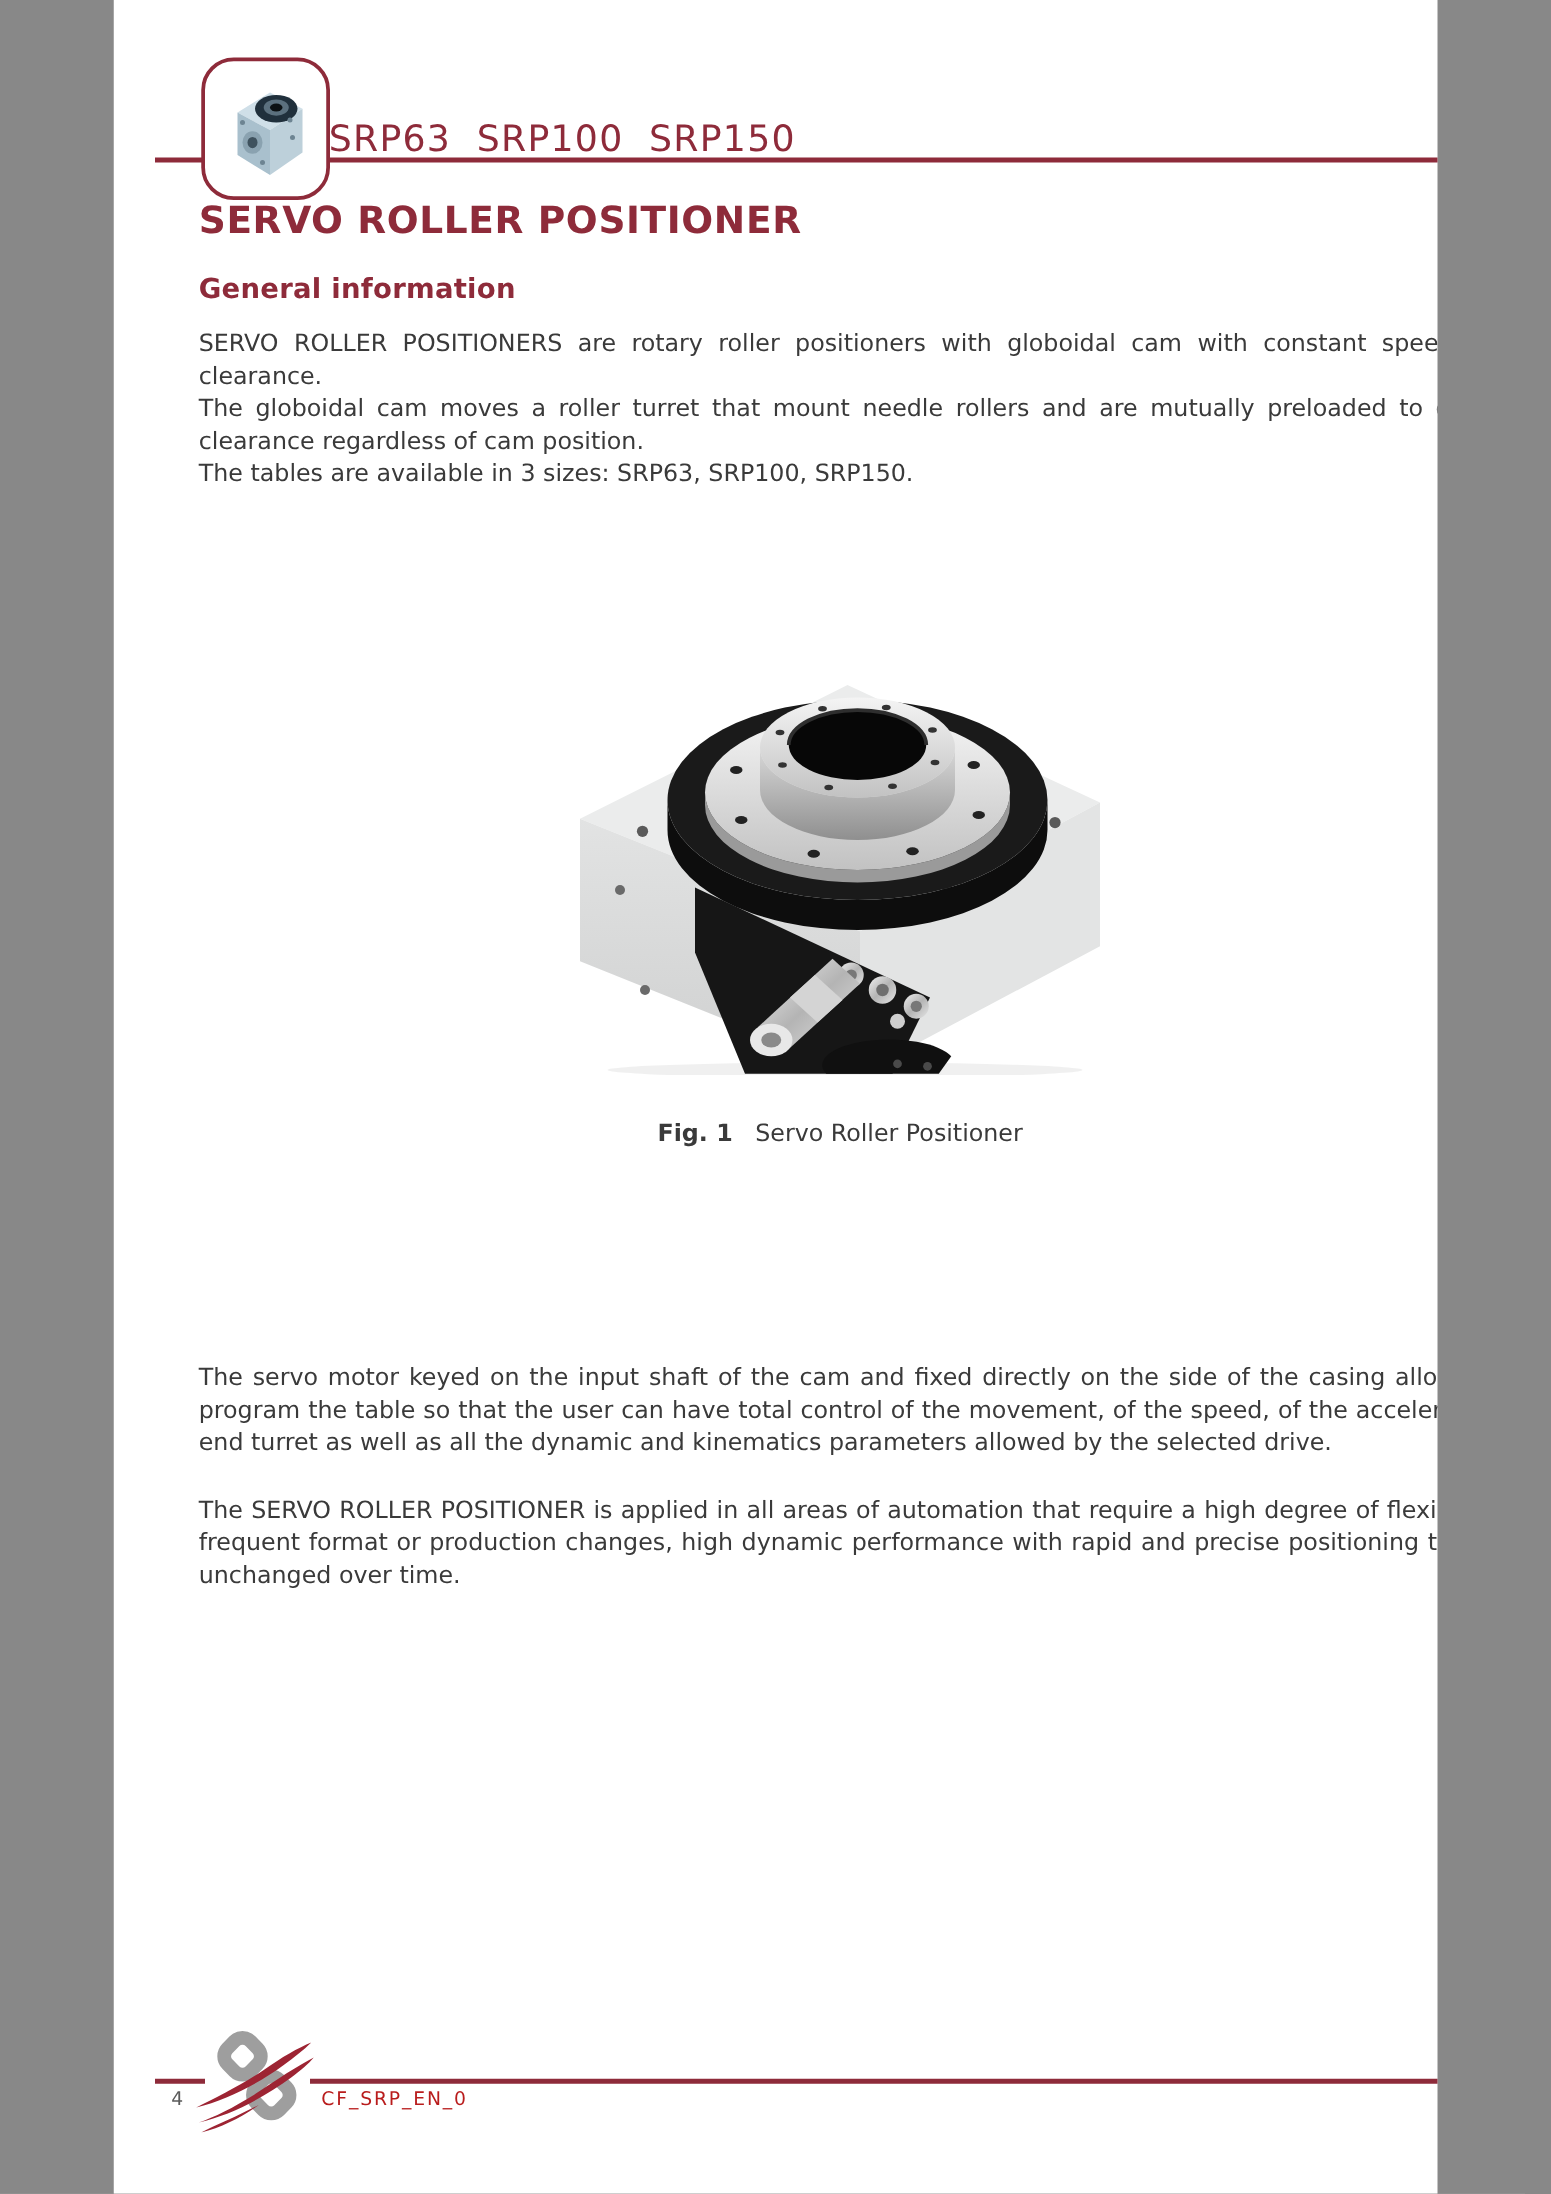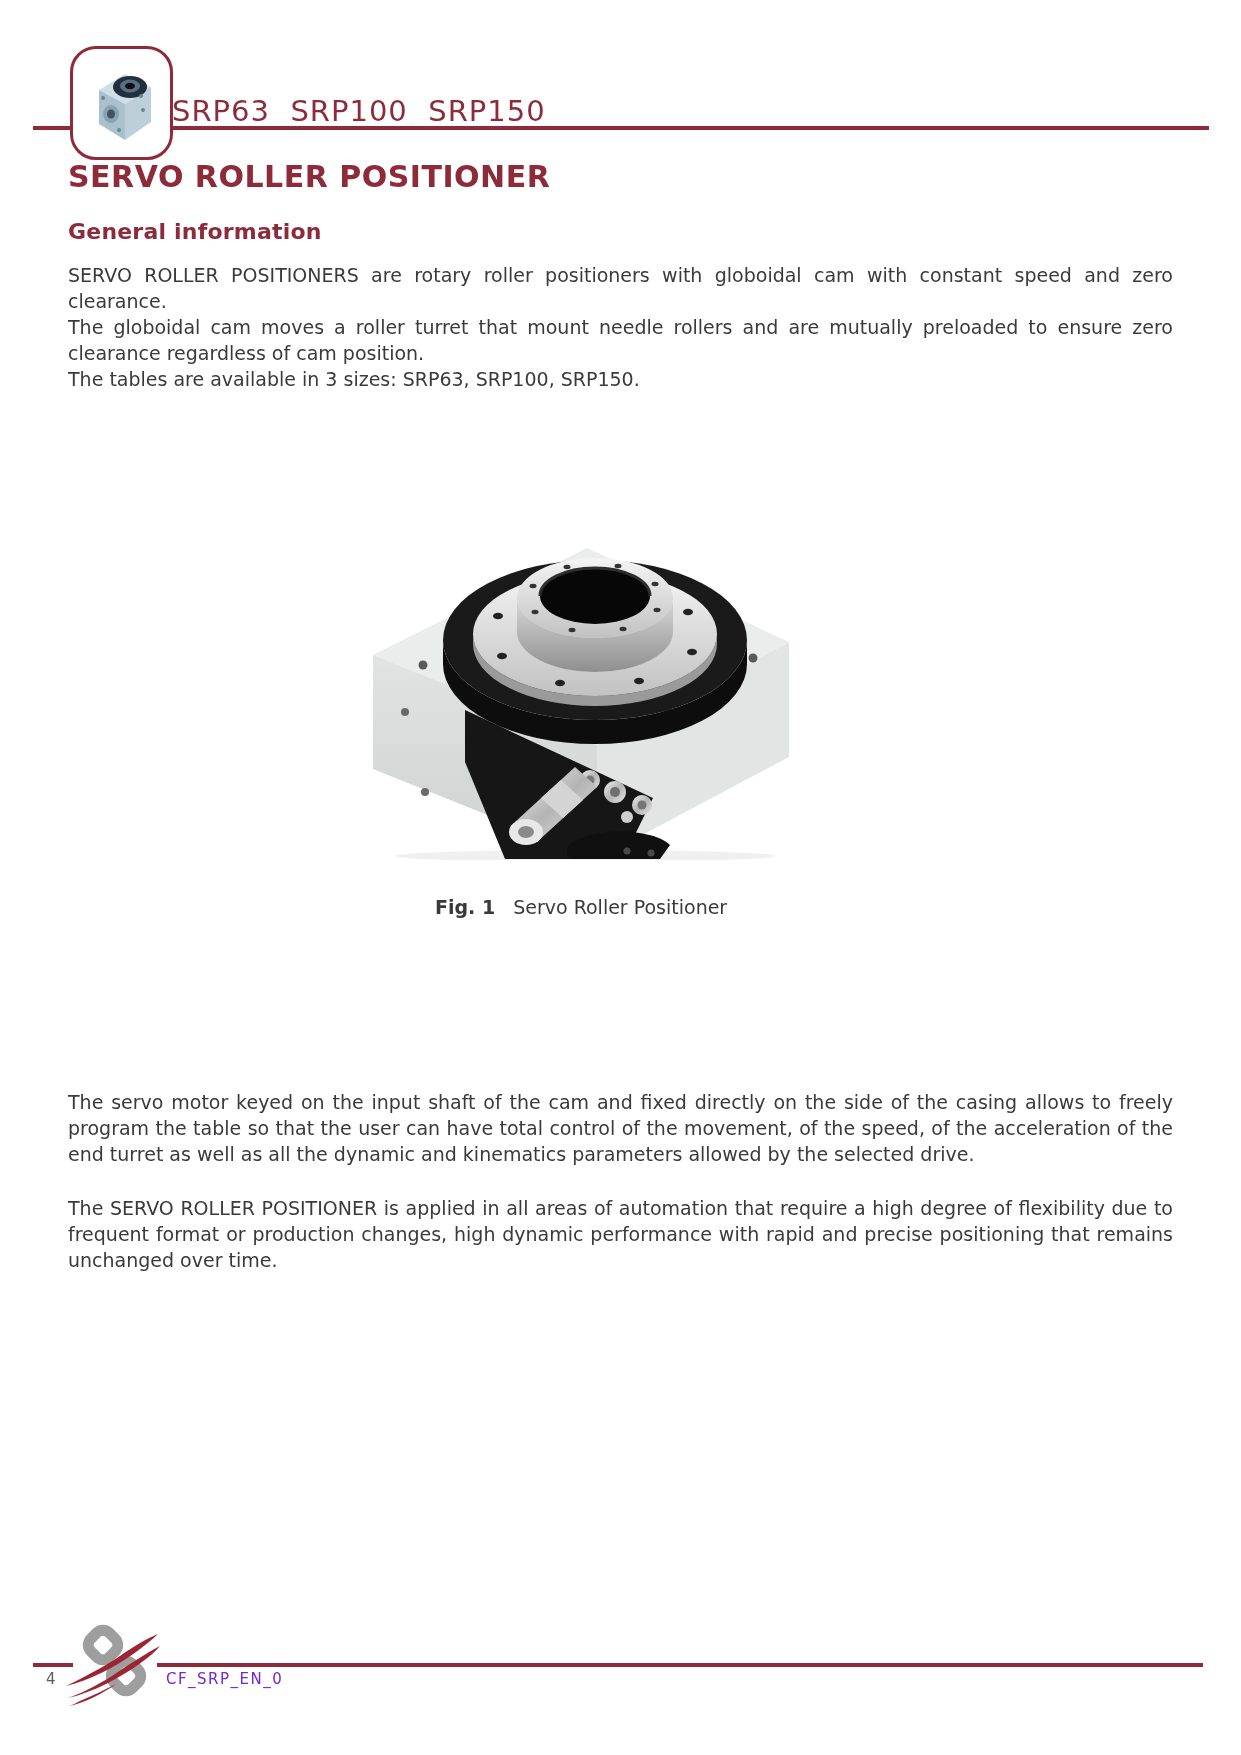--- a/index.html
+++ b/index.html
@@ -1,18 +1,18 @@
 <!DOCTYPE html>
 <html><head>
 <meta charset="utf-8">
 <style>
   html,body{margin:0;padding:0;background:#888;}
   .page{
     position:relative;
-    width:1241px;height:1755px;
+    width:1059px;height:1755px;
     background:#ffffff;
     font-family:"DejaVu Sans","Liberation Sans",sans-serif;
     overflow:hidden;
     margin:0 auto;
   }
   
   .header-rule{
     position:absolute;left:33px;top:126px;width:1176px;height:4px;
     background:#8e2b3a;
   }
@@ -59,21 +59,21 @@
   .footer-rule{position:absolute;top:1663px;height:4px;background:#8e2b3a;}
   .footer-rule.left{left:33px;width:40px;}
   .footer-rule.right{left:157px;width:1046px;}
   .footer-logo{position:absolute;left:64px;top:1624px;width:98px;height:82px;}
   .page-number{
     position:absolute;left:46px;top:1670px;
     font-size:15px;color:#5b5b5b;
   }
   .doc-code{
     position:absolute;left:166px;top:1670px;
-    font-size:15px;color:#6d28d9;letter-spacing:1.5px;
+    font-size:15px;color:#b91c1c;letter-spacing:1.5px;
   }
 </style>
 </head>
 <body>
 
 <div class="page">
 
   <div class="header-rule"></div>
 
   <div class="brand-box">

